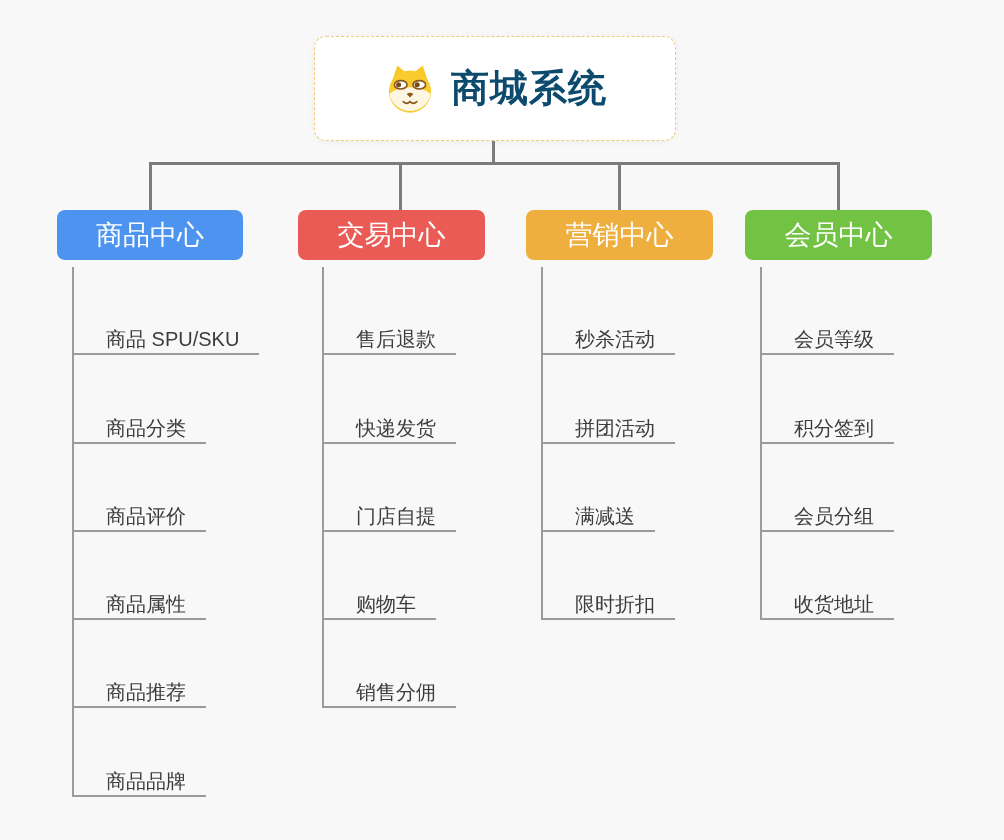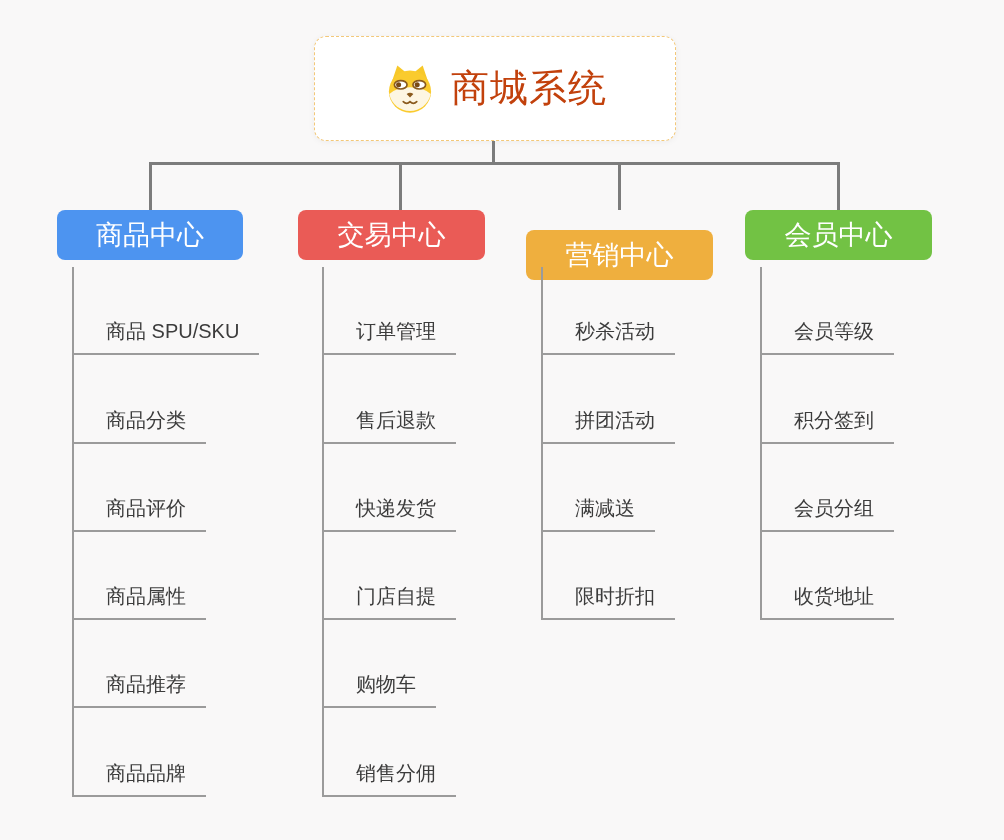--- a/index.html
+++ b/index.html
@@ -11,21 +11,21 @@
   .canvas { position:relative; width:1004px; height:840px; overflow:hidden; }
 
   
   .root-node {
     position:absolute; left:314px; top:36px; width:362px; height:105px;
     background:#ffffff; border:1px dashed #F3C879; border-radius:12px;
     box-sizing:border-box;
     display:flex; align-items:center; justify-content:center; gap:14px;
     box-shadow:0 1px 6px rgba(0,0,0,0.05);
   }
-  .root-title { font-size:38px; color:#c2410c; letter-spacing:1px; }
+  .root-title { font-size:38px; color:#0c4a6e; letter-spacing:1px;font-weight:bold; }
   .root-icon { width:54px; height:54px; flex:0 0 auto; }
 
   
   .connector { position:absolute; background:#7C7C7C; }
   .c-stem   { left:492px; top:141px; width:3px; height:24px; }
   .c-hbar   { left:149px; top:162px; width:691px; height:3px; }
   .c-drop   { top:162px; width:3px; height:48px; }
   .c-drop-1 { left:149px; }
   .c-drop-2 { left:399px; }
   .c-drop-3 { left:618px; }
@@ -49,21 +49,21 @@
     border-left:2px solid #9B9B9B;
   }
   .ch1 { left:72px; }
   .ch2 { left:322px; }
   .ch3 { left:541px; }
   .ch4 { left:760px; }
   .child-topic {
     height:88.3px; box-sizing:border-box;
     display:flex; align-items:flex-end;
     width:fit-content; white-space:nowrap;
-    padding:0 20px 8px 32px;
+    padding:0 20px 0 32px;
     border-bottom:2px solid #9B9B9B;
     font-size:20px; color:#3C3C3C;
   }
 </style>
 </head>
 <body>
 
 <div class="canvas">
 
   <div class="root-node">
@@ -88,38 +88,37 @@
   <div class="connector c-drop c-drop-2"></div>
   <div class="connector c-drop c-drop-3"></div>
   <div class="connector c-drop c-drop-4"></div>
 
   <div class="branch-box b1" style="background-color: rgb(77, 148, 240);">
     <span>商品中心</span>
   </div>
   <div class="branch-box b2" style="background-color: rgb(234, 91, 86);">
     <span>交易中心</span>
   </div>
-  <div class="branch-box b3" style="background-color: rgb(239, 175, 62); margin-top: 20px;">
+  <div class="branch-box b3" style="background-color: rgb(239, 175, 62);">
     <span>营销中心</span>
   </div>
   <div class="branch-box b4" style="background-color: rgb(114, 194, 68);">
     <span>会员中心</span>
   </div>
 
   <div class="children ch1">
     <div class="child-topic">商品 SPU/SKU</div>
     <div class="child-topic">商品分类</div>
     <div class="child-topic">商品评价</div>
     <div class="child-topic">商品属性</div>
     <div class="child-topic">商品推荐</div>
     <div class="child-topic">商品品牌</div>
   </div>
 
   <div class="children ch2">
-    <div class="child-topic">订单管理</div>
     <div class="child-topic">售后退款</div>
     <div class="child-topic">快递发货</div>
     <div class="child-topic">门店自提</div>
     <div class="child-topic">购物车</div>
     <div class="child-topic">销售分佣</div>
   </div>
 
   <div class="children ch3">
     <div class="child-topic">秒杀活动</div>
     <div class="child-topic">拼团活动</div>

